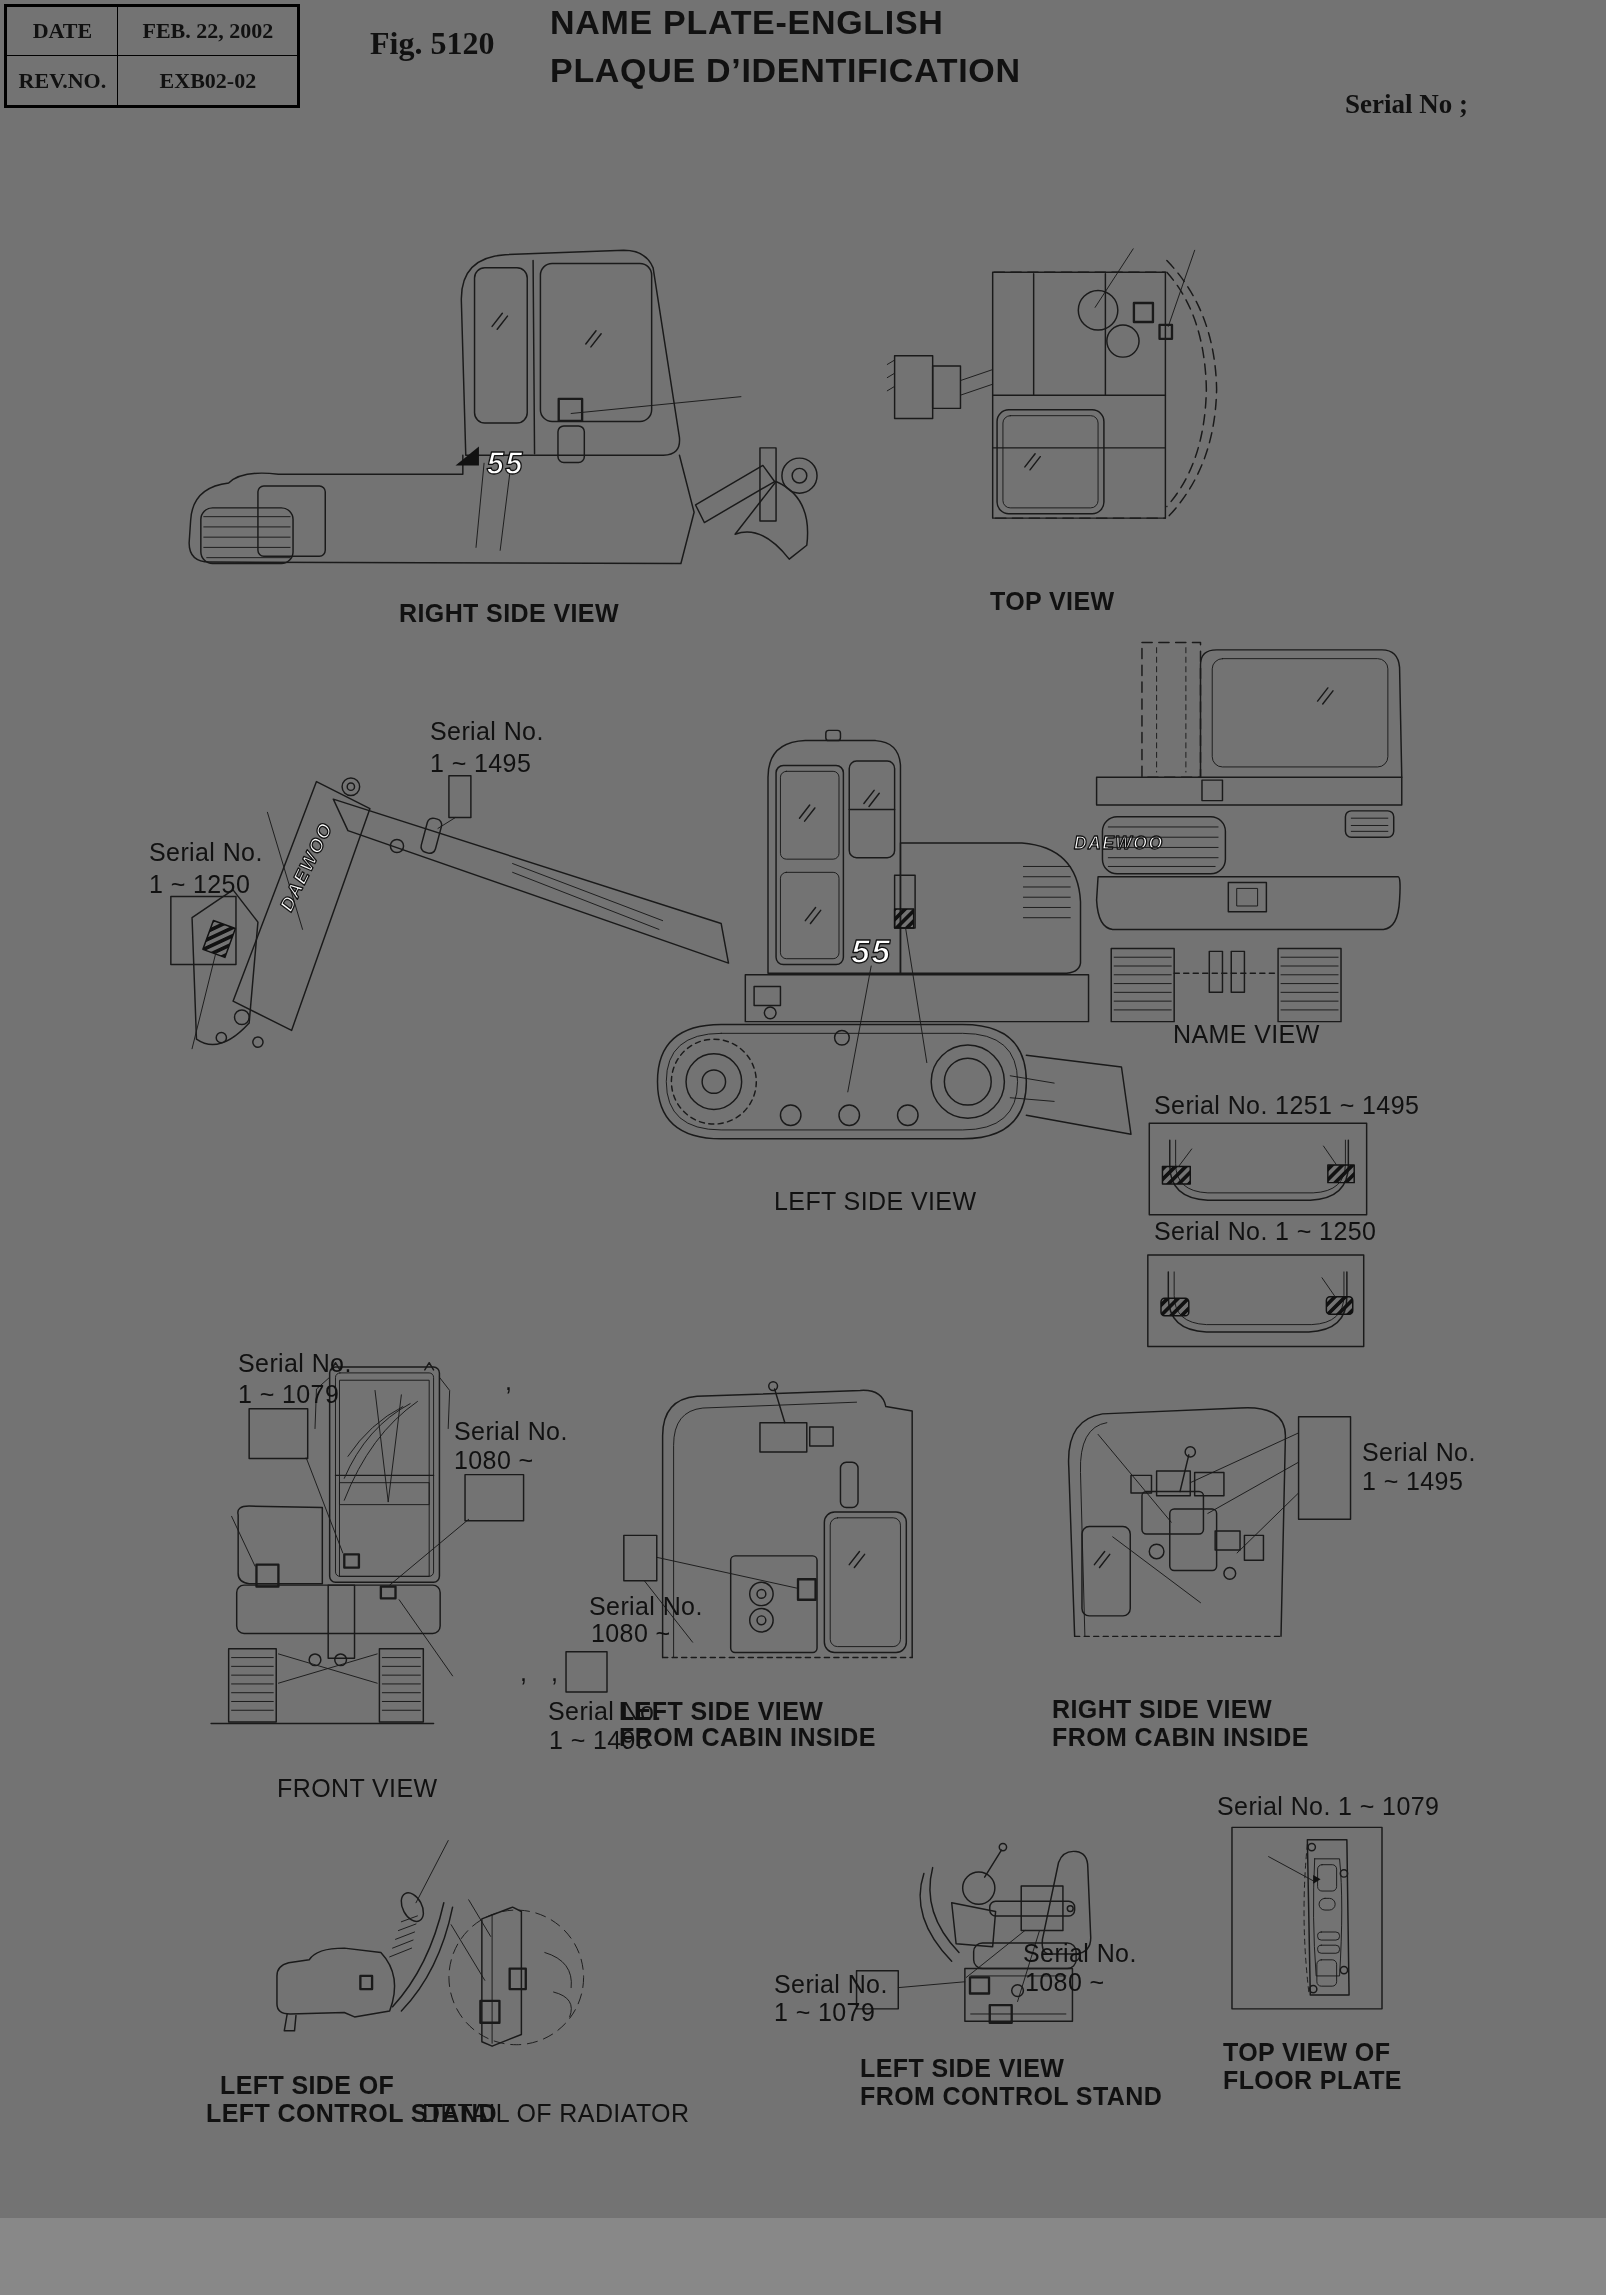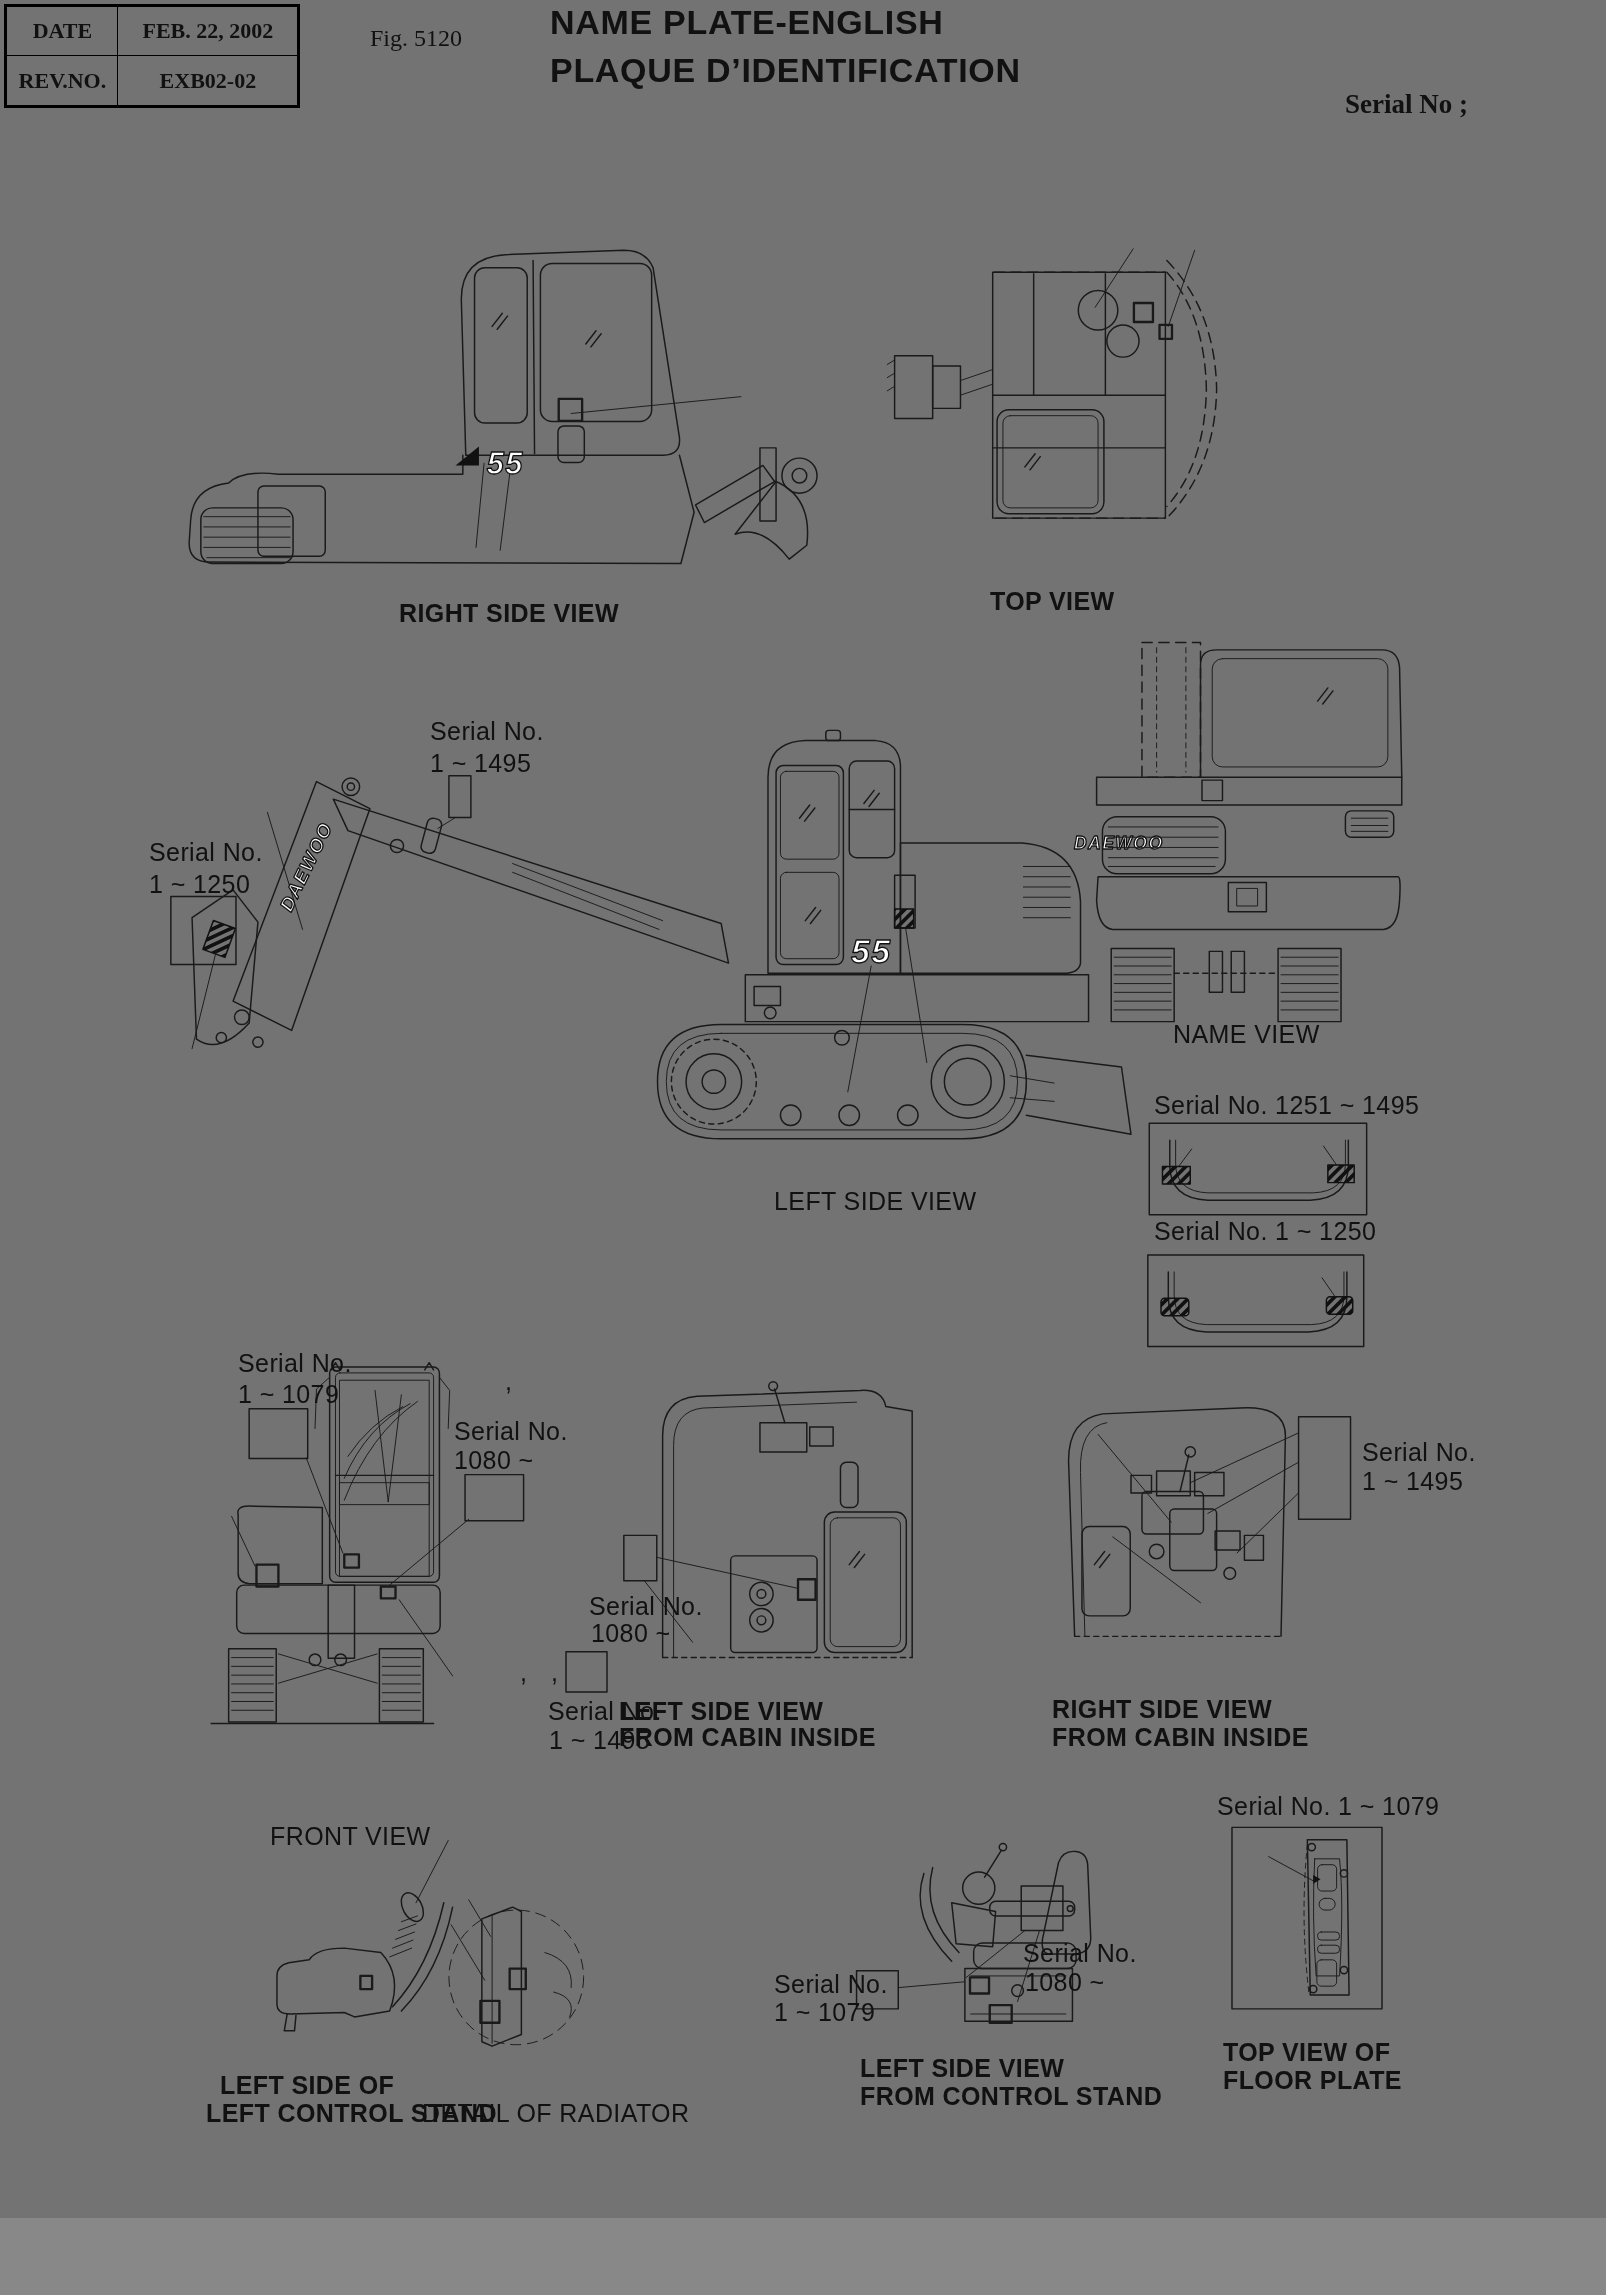--- a/index.html
+++ b/index.html
@@ -12,21 +12,21 @@
     position:absolute; left:4.4px; top:4.4px; width:290px; height:98px;
     border:3.7px solid #000; display:grid;
     grid-template-columns:111px 1fr; grid-template-rows:1fr 1fr;
     font-family:"Liberation Serif", serif; font-weight:bold; font-size:22px;
   }
   .hdr-cell { display:flex; align-items:center; justify-content:center;
     border-right:1.5px solid #000; border-bottom:1.5px solid #000; }
   .hdr-cell.last-col { border-right:none; }
   .hdr-cell.last-row { border-bottom:none; }
   .fig-no { position:absolute; left:370px; top:25px;
-    font-family:"Liberation Serif", serif; font-weight:normal; font-size:24px; }
+    font-family:"Liberation Serif", serif; font-weight:bold; font-size:32px; }
   .title-line { position:absolute; left:550px;
     font-family:Liberation Sans, sans-serif; font-weight:bold; font-size:34px; letter-spacing:0.7px; }
   .serial-heading { position:absolute; left:1345px; top:89px;
     font-family:"Liberation Serif", serif; font-weight:bold; font-size:27px; }
   
   .lbl { position:absolute; font-size:25px; white-space:nowrap; letter-spacing:0.4px; }
   .ctr { text-align:left;font-weight:bold; }
   .footer-no { position:absolute; font-weight:bold; font-size:28px; }
   
   svg.art { position:absolute; left:0; top:0; }
@@ -362,21 +362,21 @@
       <rect x="1774" y="1936" width="71" height="140"></rect>
       <rect x="1170" y="2693" width="57" height="52"></rect>
       <rect x="1395" y="2577" width="57" height="61"></rect>
     </g>
   </svg>
 
   <div class="lbl ctr" style="left:399px;top:599px;width:220px;">RIGHT SIDE VIEW</div>
   <div class="lbl ctr" style="left:990px;top:587px;width:146px;">TOP VIEW</div>
   <div class="lbl" style="left:1173px;top:1020px;">NAME VIEW</div>
   <div class="lbl" style="left:774px;top:1187px;">LEFT SIDE VIEW</div>
-  <div class="lbl" style="left:270px;top:1774px;margin-top:48px;">FRONT VIEW</div>
+  <div class="lbl" style="left:277px;top:1774px;">FRONT VIEW</div>
   <div class="lbl ctr" style="left:619px;top:1697px;width:220px;">LEFT SIDE VIEW</div>
   <div class="lbl ctr" style="left:619px;top:1723px;width:220px;">FROM CABIN INSIDE</div>
   <div class="lbl ctr" style="left:1052px;top:1695px;width:220px;">RIGHT SIDE VIEW</div>
   <div class="lbl ctr" style="left:1052px;top:1723px;width:220px;">FROM CABIN INSIDE</div>
   <div class="lbl ctr" style="left:220px;top:2071px;width:220px;">LEFT SIDE OF</div>
   <div class="lbl ctr" style="left:206px;top:2099px;width:220px;">LEFT CONTROL STAND</div>
   <div class="lbl" style="left:422px;top:2099px;">DETAIL OF RADIATOR</div>
   <div class="lbl ctr" style="left:860px;top:2054px;width:220px;">LEFT SIDE VIEW</div>
   <div class="lbl ctr" style="left:860px;top:2082px;width:220px;">FROM CONTROL STAND</div>
   <div class="lbl ctr" style="left:1223px;top:2038px;width:220px;">TOP VIEW OF</div>

